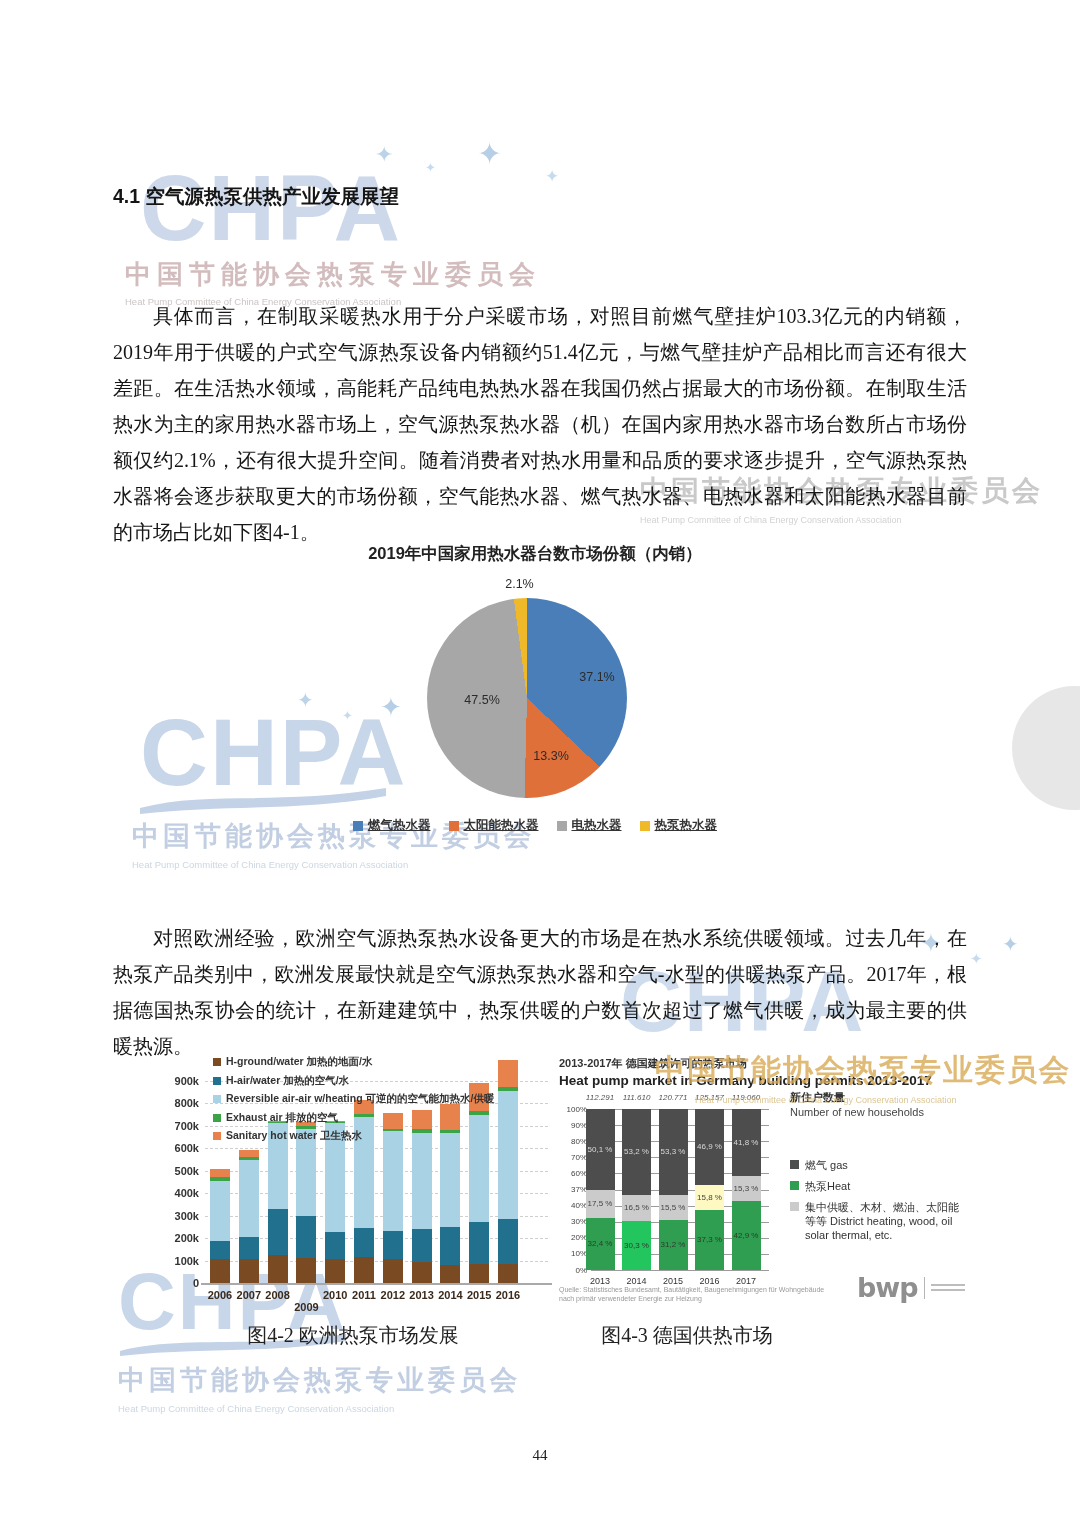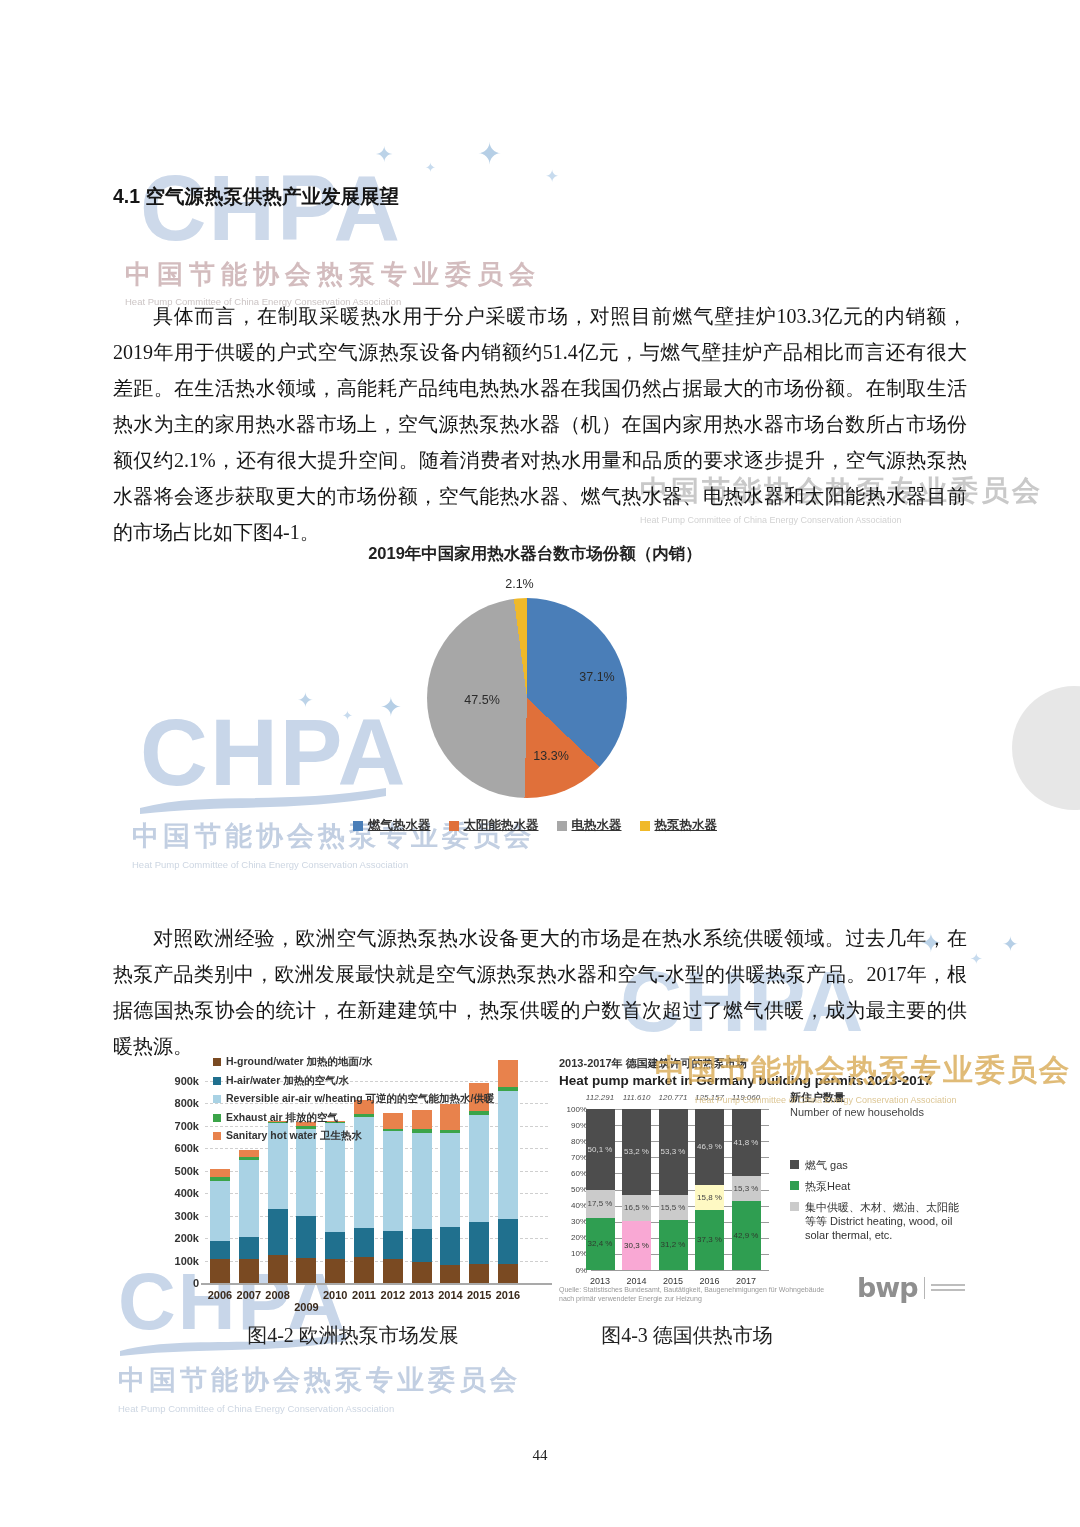--- a/index.html
+++ b/index.html
@@ -282,21 +282,21 @@
         <div class="de-ytick" style="top: 217.5px;">0%</div>
         <div class="de-grid" style="top: 205.9px; left: 34px; width: 178px;"></div>
         <div class="de-ytick" style="top: 201.4px;">10%</div>
         <div class="de-grid" style="top: 189.8px; left: 34px; width: 178px;"></div>
         <div class="de-ytick" style="top: 185.3px;">20%</div>
         <div class="de-grid" style="top: 173.7px; left: 34px; width: 178px;"></div>
         <div class="de-ytick" style="top: 169.2px;">30%</div>
         <div class="de-grid" style="top: 157.6px; left: 34px; width: 178px;"></div>
         <div class="de-ytick" style="top: 153.1px;">40%</div>
         <div class="de-grid" style="top: 141.5px; left: 34px; width: 178px;"></div>
-        <div class="de-ytick" style="top: 137px;">50%</div>
+        <div class="de-ytick" style="top: 137px;">37%</div>
         <div class="de-grid" style="top: 125.4px; left: 34px; width: 178px;"></div>
         <div class="de-ytick" style="top: 120.9px;">60%</div>
         <div class="de-grid" style="top: 109.3px; left: 34px; width: 178px;"></div>
         <div class="de-ytick" style="top: 104.8px;">70%</div>
         <div class="de-grid" style="top: 93.2px; left: 34px; width: 178px;"></div>
         <div class="de-ytick" style="top: 88.7px;">80%</div>
         <div class="de-grid" style="top: 77.1px; left: 34px; width: 178px;"></div>
         <div class="de-ytick" style="top: 72.6px;">90%</div>
         <div class="de-grid" style="top: 61px; left: 34px; width: 178px;"></div>
         <div class="de-ytick" style="top: 56.5px;">100%</div>
@@ -304,21 +304,21 @@
           <span style="color: rgb(46, 59, 46);">32,4 %</span>
         </div>
         <div class="de-seg" style="left: 28.5px; top: 141.661px; width: 29px; height: 28.175px; background: rgb(203, 203, 203);">
           <span style="color: rgb(68, 68, 68);">17,5 %</span>
         </div>
         <div class="de-seg" style="left: 28.5px; top: 61px; width: 29px; height: 80.661px; background: rgb(77, 77, 77);">
           <span style="color: rgb(216, 216, 216);">50,1 %</span>
         </div>
         <div class="de-house" style="left: 21px; top: 45px; width: 44px;">112.291</div>
         <div class="de-xtick" style="left: 25px; top: 228px; width: 36px;">2013</div>
-        <div class="de-seg" style="left: 65px; top: 173.217px; width: 29px; height: 48.783px; background: #f9a8d4;">
+        <div class="de-seg" style="left: 65px; top: 173.217px; width: 29px; height: 48.783px; background: #22c55e;">
           <span style="color: rgb(46, 59, 46);">30,3 %</span>
         </div>
         <div class="de-seg" style="left: 65px; top: 146.652px; width: 29px; height: 26.565px; background: rgb(203, 203, 203);">
           <span style="color: rgb(68, 68, 68);">16,5 %</span>
         </div>
         <div class="de-seg" style="left: 65px; top: 61px; width: 29px; height: 85.652px; background: rgb(77, 77, 77);">
           <span style="color: rgb(216, 216, 216);">53,2 %</span>
         </div>
         <div class="de-house" style="left: 57.5px; top: 45px; width: 44px;">111.610</div>
         <div class="de-xtick" style="left: 61.5px; top: 228px; width: 36px;">2014</div>

